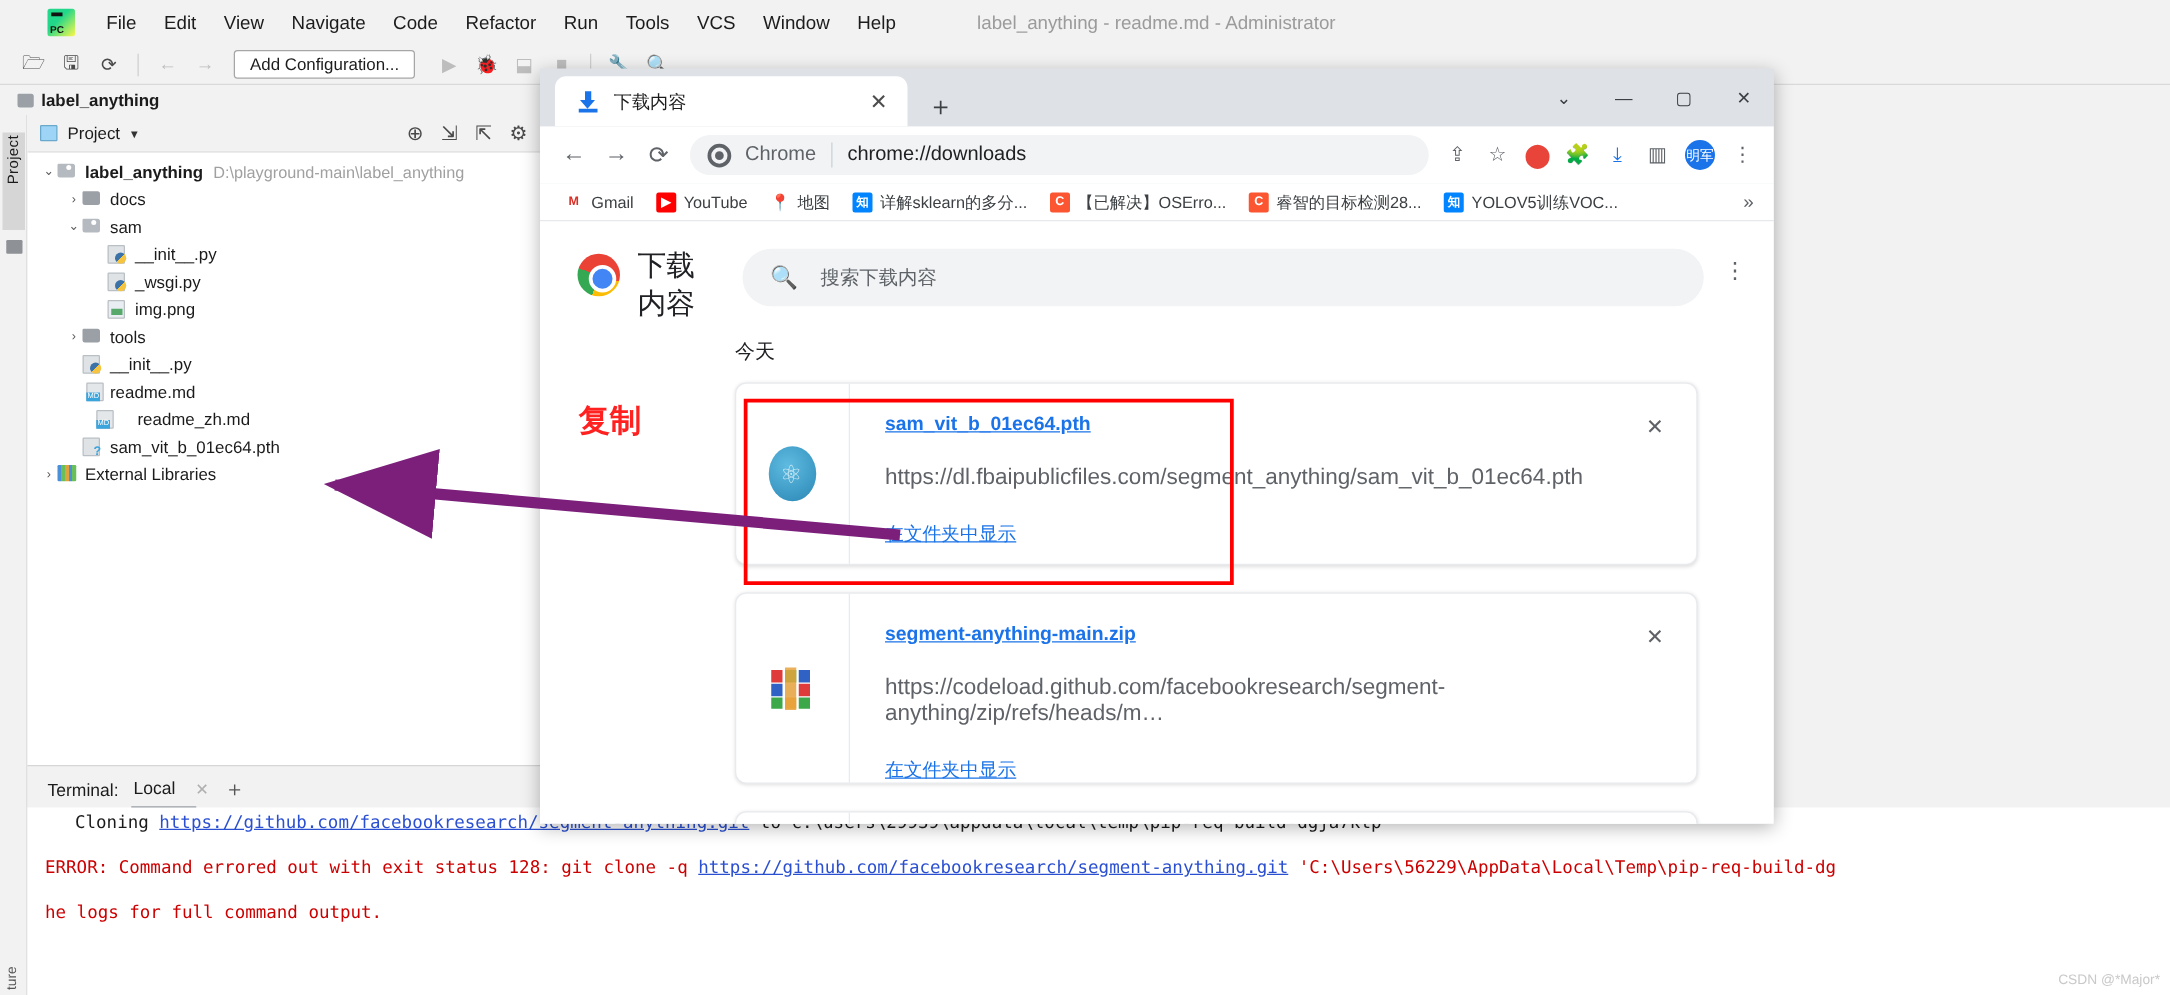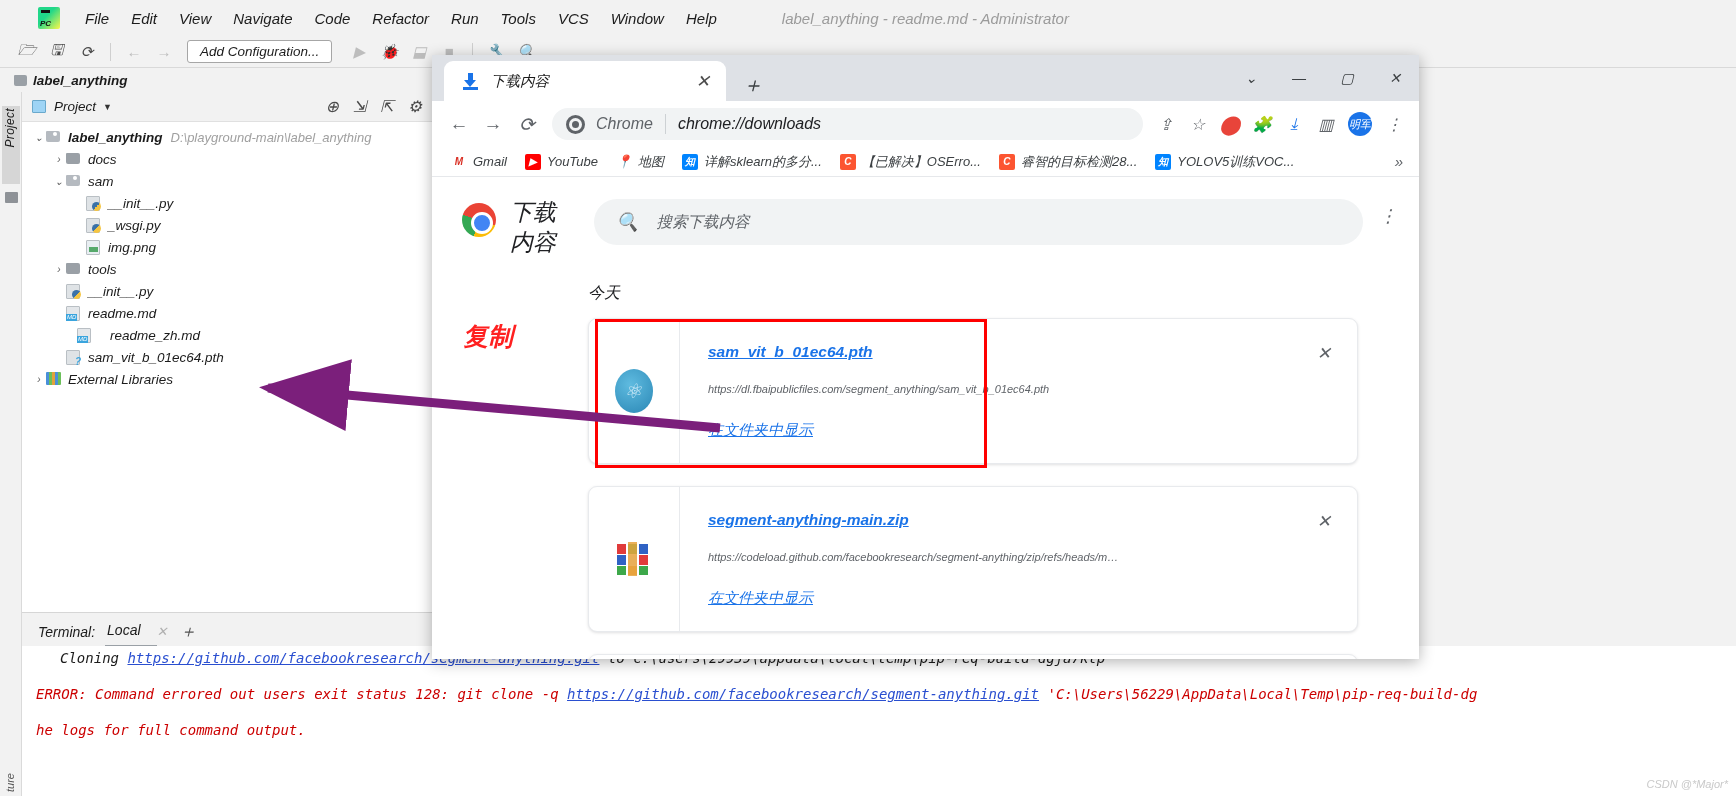--- a/index.html
+++ b/index.html
@@ -2,21 +2,21 @@
 <html><head>
 <meta charset="utf-8">
 <style>
   * { box-sizing: border-box; margin: 0; padding: 0; }
   html, body {
     width: 1736px; height: 796px;
     font-family: "Liberation Sans", sans-serif;
     background: #ffffff;
     overflow: hidden;
   }
-  #root { position: relative; width: 1736px; height: 796px; background:#000000;font-style:italic; }
+  #root { position: relative; width: 1736px; height: 796px; background:#000000; }
 
   
   .ide { position:absolute; inset:0; background:#f2f2f2; }
 
   .menubar { position:absolute; left:0; top:0; width:1736px; height:36px;
     background:#f2f2f2; display:flex; align-items:center; }
   .pc-logo { width:22px; height:22px; margin-left:38px; margin-right:14px;
     background:linear-gradient(135deg,#21d789 0%,#21d789 40%,#fcf84a 100%);
     border-radius:2px; position:relative; }
   .pc-logo::after { content:"PC"; position:absolute; left:2px; bottom:1px;
@@ -162,33 +162,33 @@
   .chrome-logo::after{content:"";position:absolute;left:9px;top:9px;width:16px;height:16px;
     border-radius:50%;background:#4285f4;border:3px solid #fff;}
   .dl-title { font-size:23px; color:#202124; line-height:30px; width:58px; margin-top:4px; }
   .dl-search { flex:1; height:46px; background:#f1f3f4; border-radius:23px; display:flex;
     align-items:center; padding:0 22px; margin:6px 56px 0 26px; }
   .dl-search .mag { font-size:18px; color:#5f6368; margin-right:18px; }
   .dl-search .ph { font-size:15.5px; color:#5f6368; }
   .dl-kebab { position:absolute; right:22px; top:28px; font-size:18px; color:#5f6368; }
 
   .dl-scroll { position:absolute; left:0; top:94px; width:1075px; height:388px; overflow:hidden; }
-  .dl-today { font-size:16px; color:#202124; margin:12px 0 14px 156px; }
+  .dl-today { font-size:16px; color:#202124; margin:0 0 14px 156px; }
   .dl-card { width:770px; margin-left:156px; margin-bottom:22px; background:#fff;
     border:1px solid #e8eaed; border-radius:9px; box-shadow:0 1px 3px rgba(60,64,67,.16);
     display:flex; min-height:146px; position:relative; }
   .dl-thumb { width:91px; display:flex; align-items:center; justify-content:center;
     border-right:1px solid #e8eaed; flex:0 0 auto; }
   .thumb-sam { width:38px; height:44px; border-radius:50%;
     background:radial-gradient(circle at 40% 35%, #5fbbe0, #2a87b5); position:relative; }
   .thumb-sam::after { content:"⚛"; position:absolute; left:9px; top:10px; font-size:20px; color:#cfeaf7; }
   .thumb-zip { width:40px; height:40px; position:relative; }
   .dl-body { flex:1; padding:24px 0 0 28px; }
   .dl-fname { font-size:15.5px; color:#1a73e8; text-decoration:underline; font-weight:bold; display:inline-block; }
-  .dl-url { font-size:11px; color:#5f6368; margin-top:22px; }
+  .dl-url { font-size:18px; color:#5f6368; margin-top:22px; }
   .dl-show { font-size:15px; color:#1a73e8; text-decoration:underline; margin-top:26px; display:inline-block; }
   .dl-close { position:absolute; right:26px; top:24px; font-size:17px; color:#5f6368; }
 
   .sbar-track { position:absolute; right:0; top:0; width:15px; height:388px; background:#fff; }
   .sbar-up, .sbar-dn { position:absolute; left:2px; width:11px; height:11px; color:#9aa0a6; font-size:9px;
     display:flex; align-items:center; justify-content:center;}
   .sbar-up{top:2px;} .sbar-dn{bottom:2px;}
   .sbar-thumb { position:absolute; left:3px; top:18px; width:9px; height:58px;
     background:#c2c6cc; border-radius:5px; }
 
@@ -301,21 +301,21 @@
           <div class="trow" style="padding-left: 30px;">
             <span class="tarrow">›</span>
             <span class="ticon"><span class="ic-folder" style="display: inline-block;"></span></span>
             <span class="tlabel">tools</span>
           </div>
           <div class="trow" style="padding-left: 30px;">
             <span class="tarrow"></span>
             <span class="ticon"><span class="ic-py" style="display: inline-block;"></span></span>
             <span class="tlabel">__init__.py</span>
           </div>
-          <div class="trow" style="padding-left: 30px;">
+          <div class="trow" style="padding-left: 30px; text-align: right;">
             <span class="tarrow"></span>
             <span class="ticon"><span class="ic-md" style="display: inline-block;"></span></span>
             <span class="tlabel">readme.md</span>
           </div>
           <div class="trow" style="padding-left: 30px; gap: 11px;">
             <span class="tarrow"></span>
             <span class="ticon"><span class="ic-md" style="display: inline-block;"></span></span>
             <span class="tlabel">readme_zh.md</span>
           </div>
           <div class="trow" style="padding-left: 30px;">
@@ -335,21 +335,21 @@
       <div class="term-head">
         <span class="term-label">Terminal:</span>
         <span class="term-tab">Local</span>
         <span class="term-x">✕</span>
         <span class="term-plus">＋</span>
       </div>
     </div>
 
     <div class="console">
       <div class="cline l1"><span>Cloning </span><span class="lnk">https://github.com/facebookresearch/segment-anything.git</span><span> to c:\users\29939\appdata\local\temp\pip-req-build-dgja7ktp</span></div>
-      <div class="cline l2"><span>ERROR: Command errored out users exit status 128: git clone -q </span><span class="lnk">https://github.com/facebookresearch/segment-anything.git</span><span> 'C:\Users\56229\AppData\Local\Temp\pip-req-build-dg</span></div>
+      <div class="cline l2"><span>ERROR: Command errored out with exit status 128: git clone -q </span><span class="lnk">https://github.com/facebookresearch/segment-anything.git</span><span> 'C:\Users\56229\AppData\Local\Temp\pip-req-build-dg</span></div>
       <div class="cline l3">he logs for full command output.</div>
       <div class="csdn">CSDN @*Major*</div>
     </div>
   </div>
 
   <div class="chrome">
 
     <div class="ch-tabstrip">
       <div class="ch-tab">
         <span class="dl-ico">

